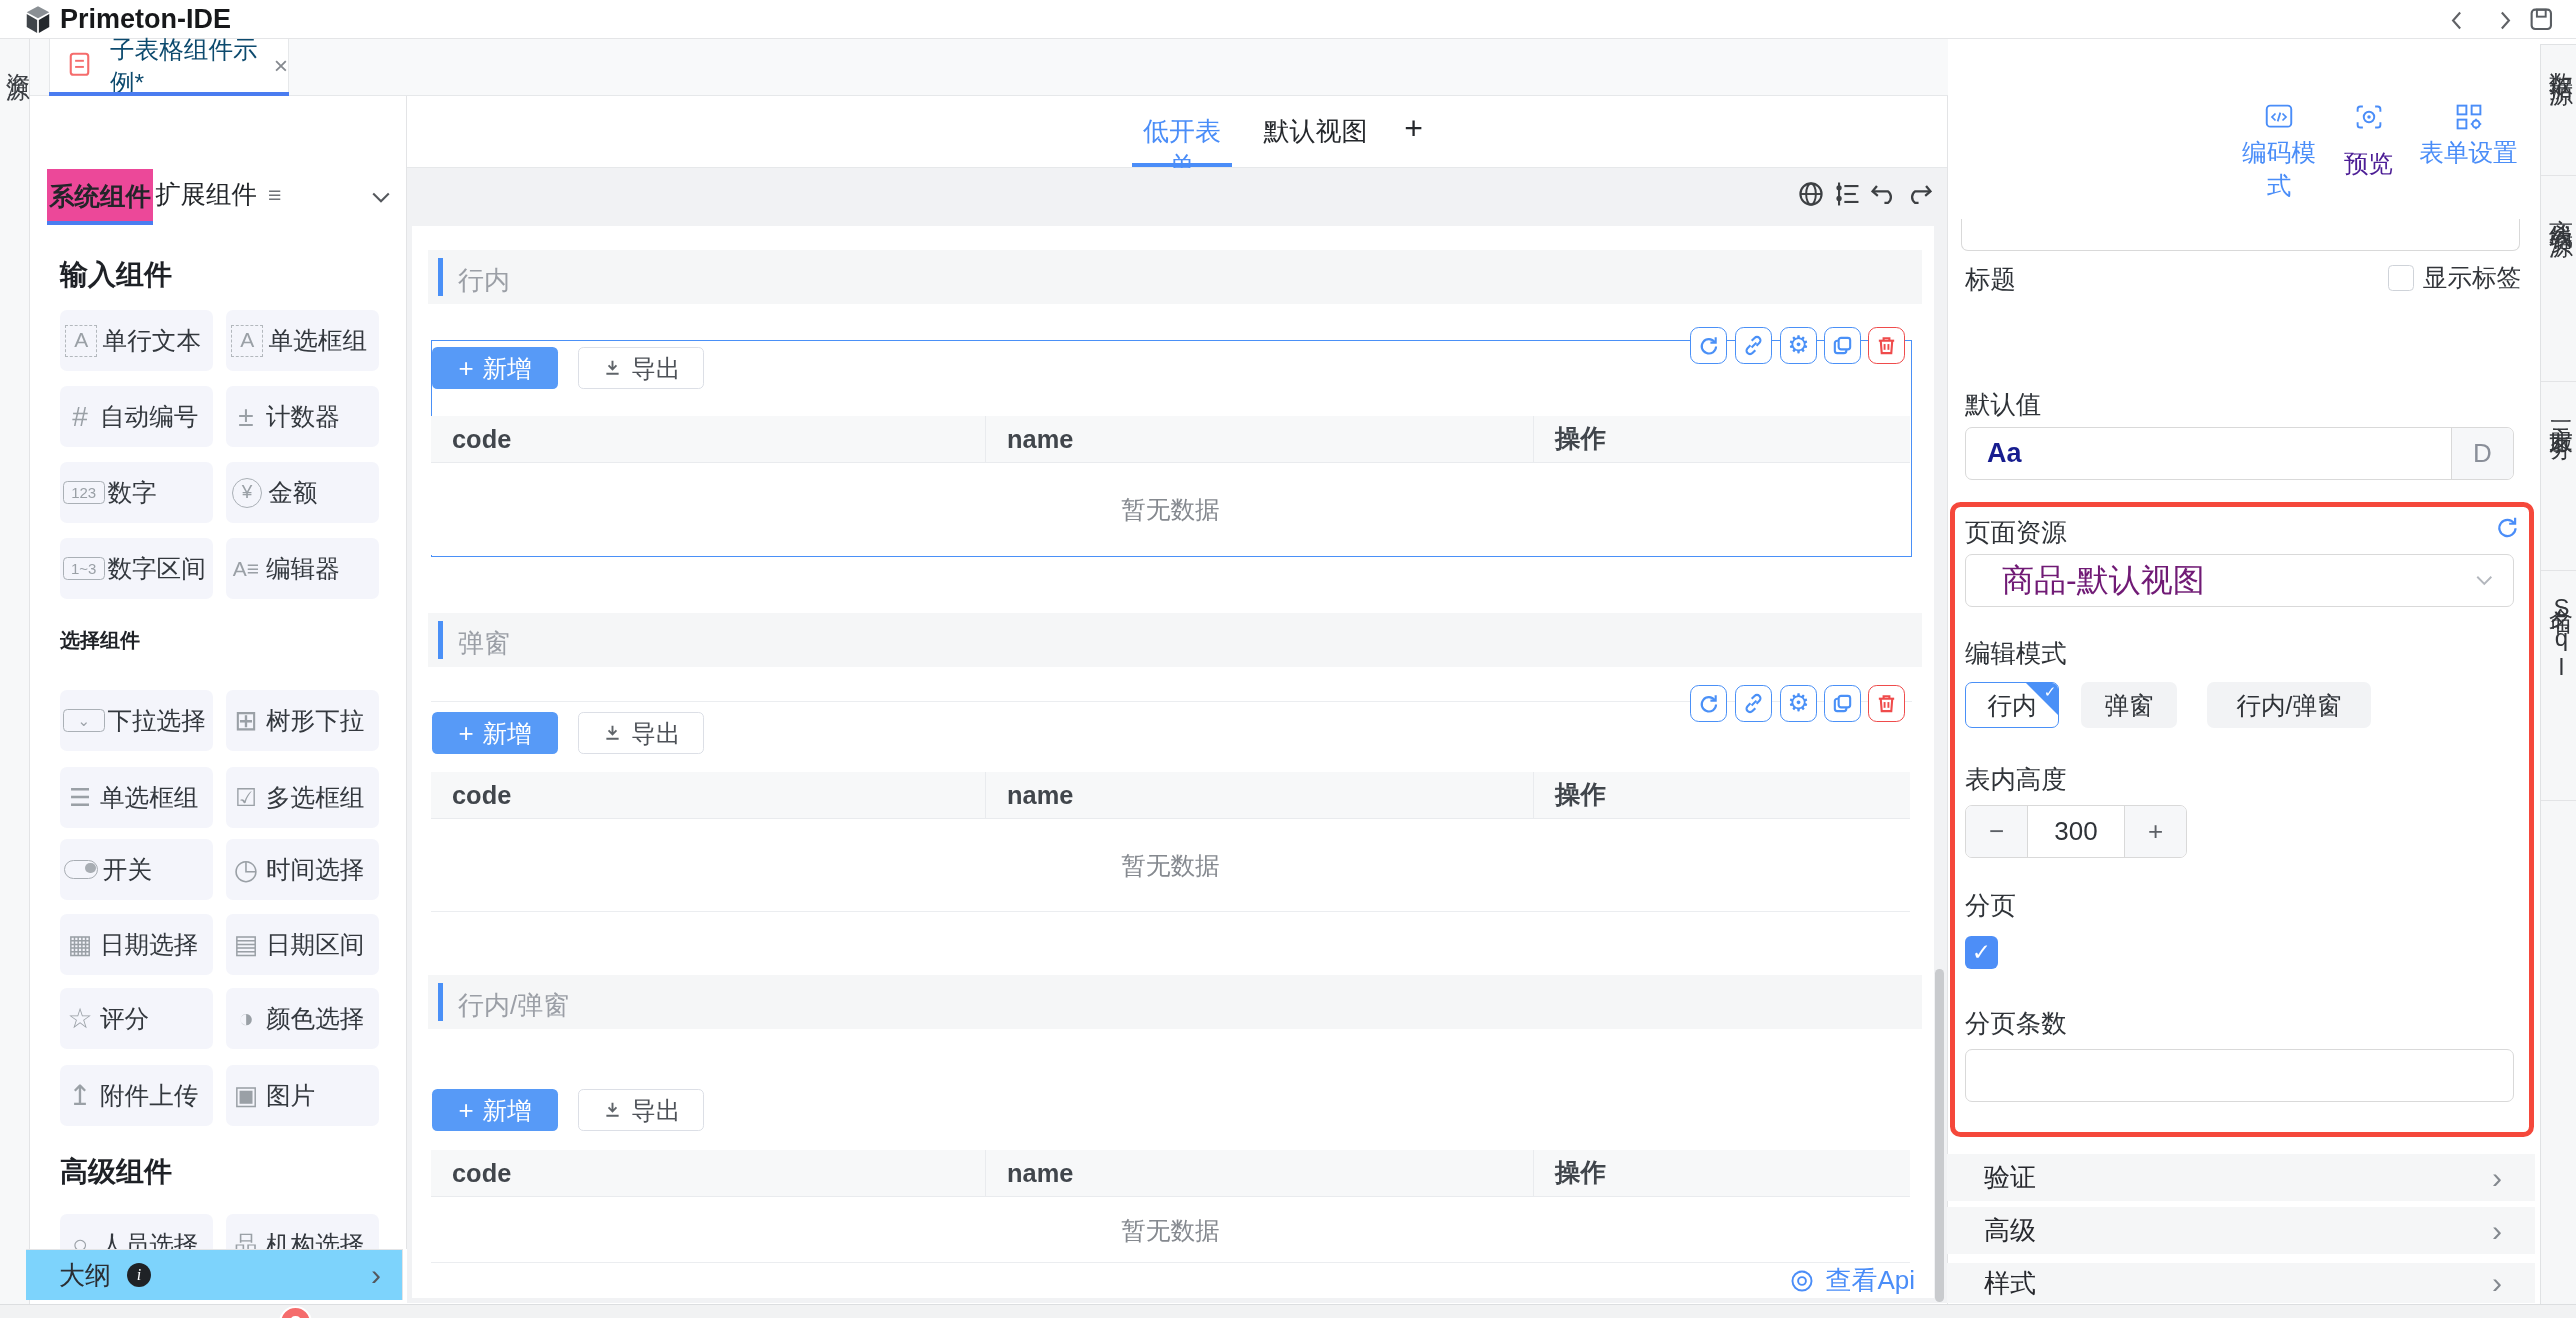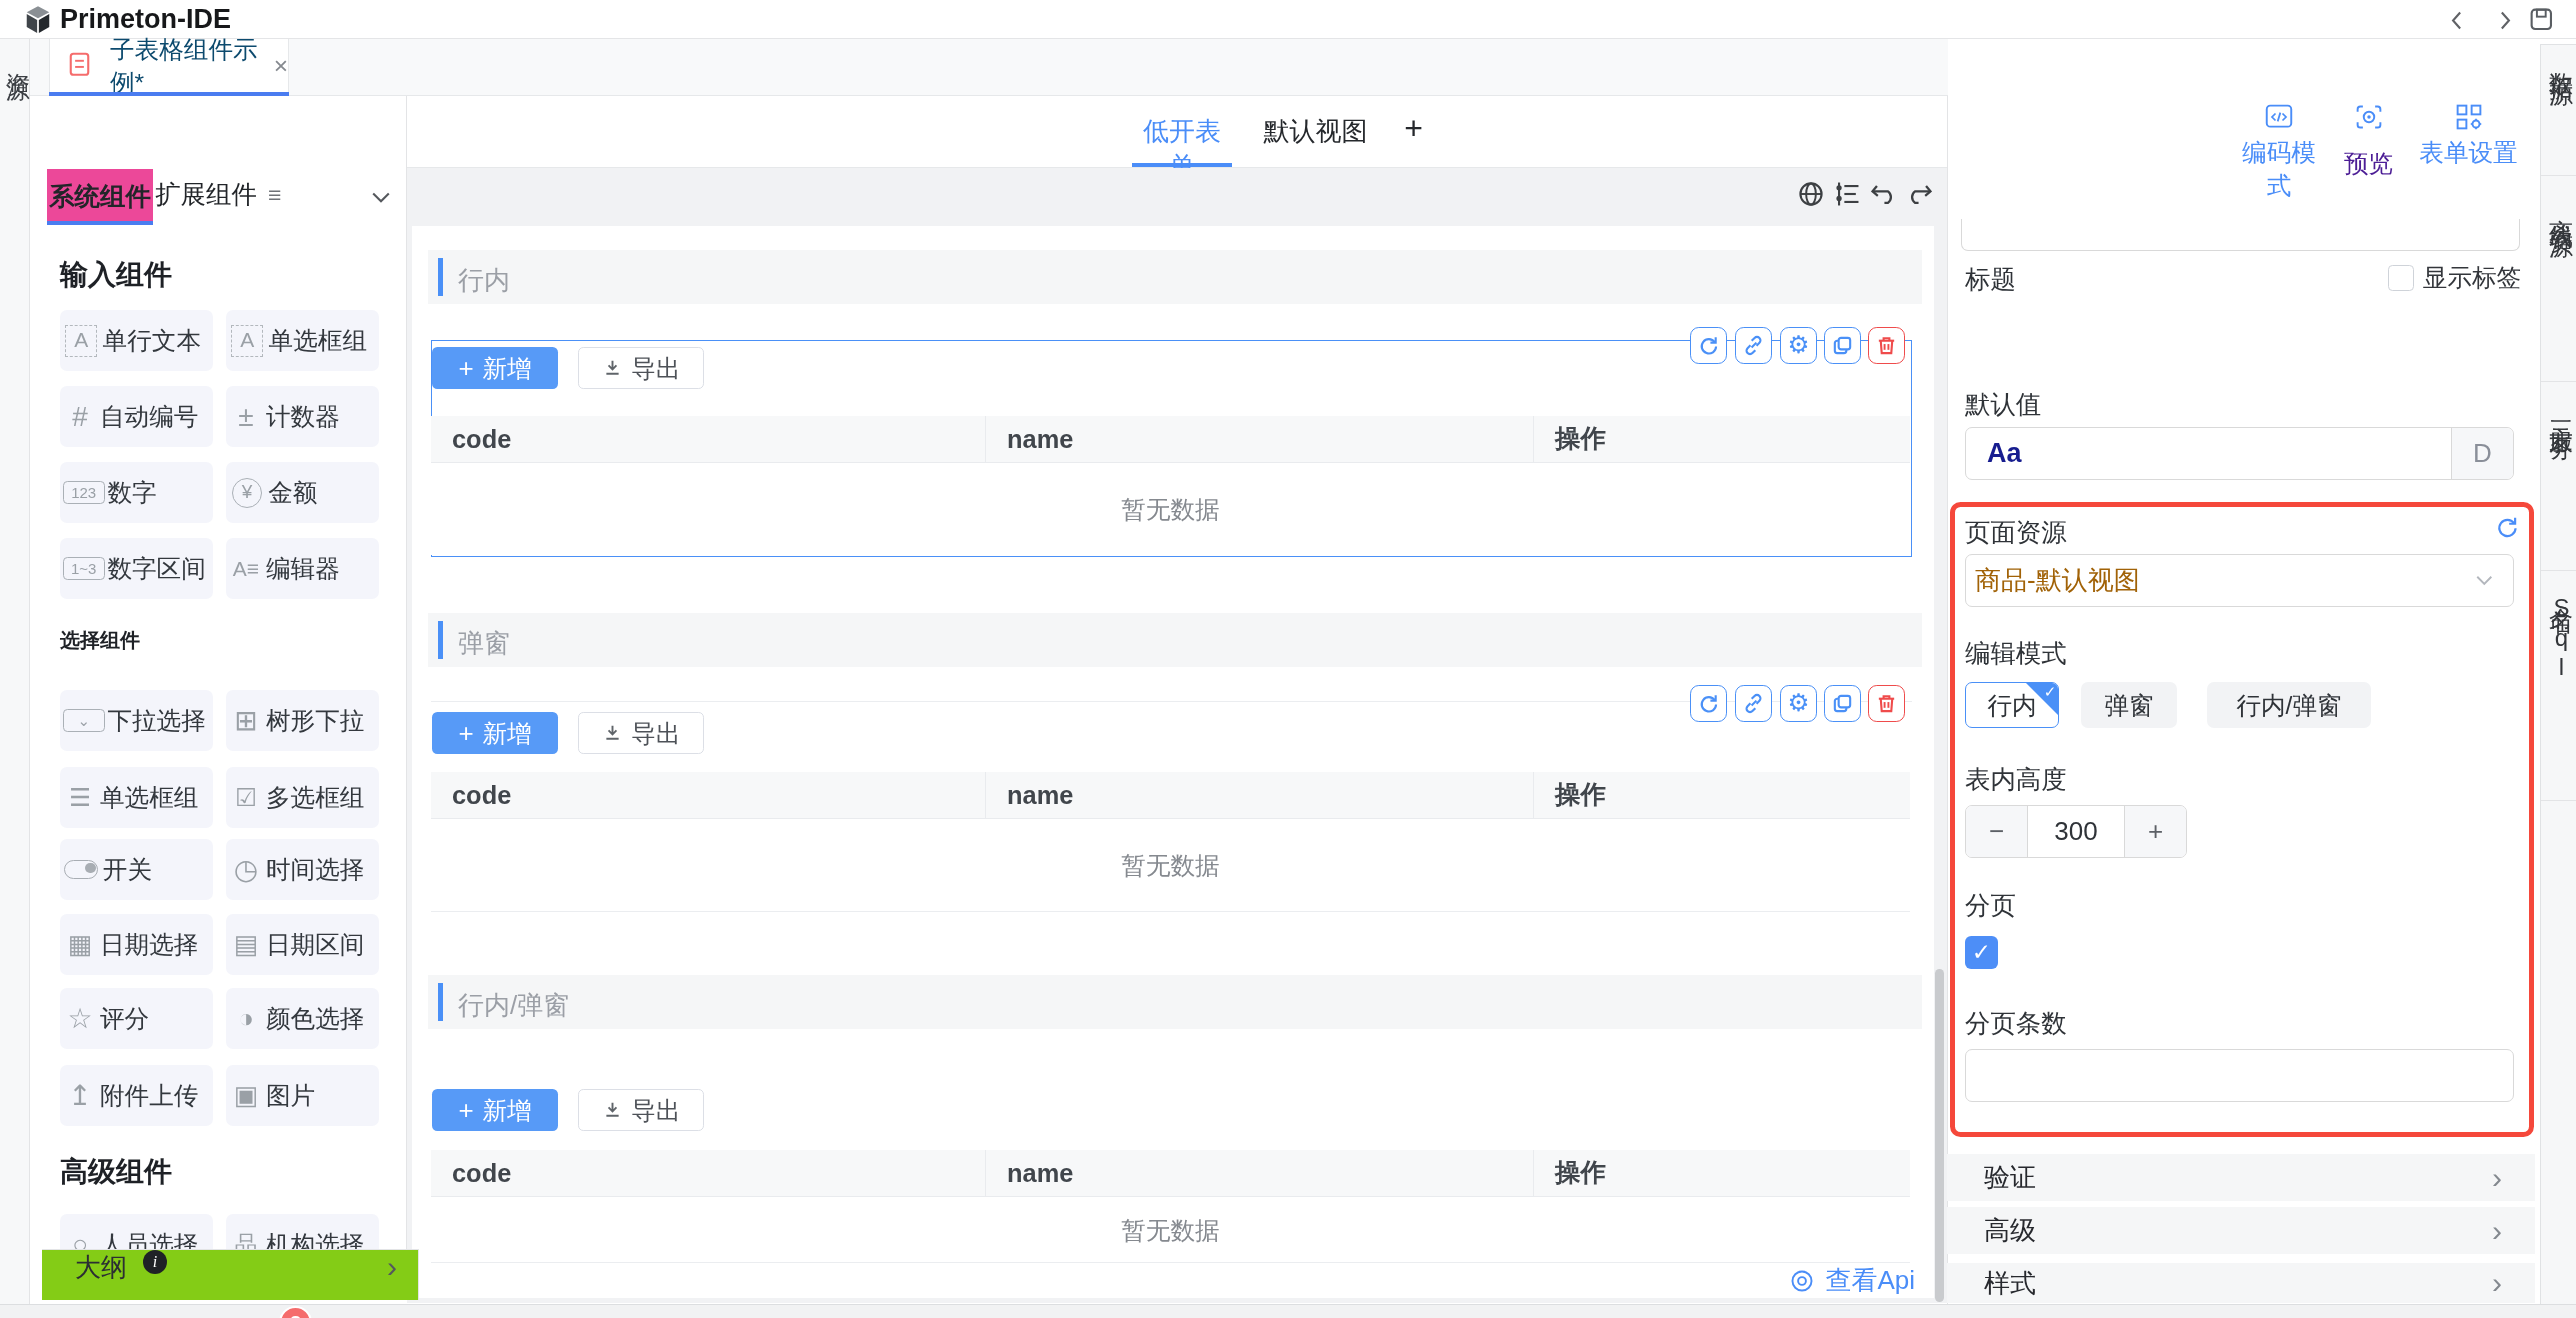--- a/index.html
+++ b/index.html
@@ -368,21 +368,21 @@
   <div class="abs" style="left:60px;top:1153px;font-size:28px;font-weight:600;color:#1e2126">高级组件</div>
   <div class="abs pitem" style="left:60px;top:1214px;width:153px;height:61px">
       <span class="pi" style="font-size:26px">○</span>
       <span>人员选择</span>
     </div>
   <div class="abs pitem" style="left:226px;top:1214px;width:153px;height:61px">
       <span class="pi" style="font-size:23px">品</span>
       <span>机构选择</span>
     </div>
 
-  <div class="abs" style="left:42px;top:1249px;width:377px;height:51px;background:#84cc16;border-top:0.9px solid #e3e4e6;border-right:0.9px solid #e3e4e6;display:flex;">
+  <div class="abs" style="left:26px;top:1249px;width:377px;height:51px;background:#7dd3fc;border-top:0.9px solid #e3e4e6;border-right:0.9px solid #e3e4e6;display:flex;align-items:center">
     <span style="margin-left:33px;font-size:26px;font-weight:500;color:#2b2e33">大纲</span>
     <span style="margin-left:16px;width:24px;height:24px;border-radius:50%;background:#1f2226;color:#fff;display:flex;align-items:center;justify-content:center;font-size:16px;font-style:italic;font-family:'Liberation Serif',serif">
         <span>i</span>
       </span>
     <span style="margin-left:auto;margin-right:21px;font-size:30px;color:#54585e">›</span>
   </div>
 
   <div class="abs" style="left:1947px;top:96px;width:593px;height:1222px;background:#fff;border-left:0.9px solid #e3e4e6"></div>
 
   <div class="abs" style="left:2235px;top:103px;width:88px;text-align:center">
@@ -434,21 +434,21 @@
   <div class="abs" style="left:1950px;top:502px;width:584px;height:635px;border:5.3px solid #f5483b;border-radius:10.5px"></div>
 
   <div class="abs lbl" style="left:1965px;top:516px">页面资源</div>
   <span class="abs" style="left:2494px;top:514px">
     <svg width="26" height="26" viewBox="0 0 24 24">
         <path d="M18.5 8.5 a7.5 7.5 0 1 0 1.4 4.6" fill="none" stroke="#4a8df8" stroke-width="2"></path>
         <polyline points="19.5,3.5 19.5,9 14,9" fill="none" stroke="#4a8df8" stroke-width="2"></polyline>
       </svg>
   </span>
   <div class="abs inp" style="left:1965px;top:554px;width:549px;height:53px">
-    <span style="margin-left:9px;font-size:26px;color:#a16207">商品-默认视图</span>
+    <span style="margin-left:36px;font-size:32px;color:#701a75">商品-默认视图</span>
     <svg width="24.6" height="24.6" viewBox="0 0 28 28" style="position:absolute;right:16px">
         <polyline points="6,10 14,18 22,10" fill="none" stroke="#b3b7bd" stroke-width="2.2"></polyline>
       </svg>
   </div>
 
   <div class="abs lbl" style="left:1965px;top:637px">编辑模式</div>
   <div class="abs" style="left:1965px;top:682px;width:94px;height:46px;border:1.8px solid #4a90f7;border-radius:7px;background:#fff;overflow:hidden;display:flex;align-items:center;justify-content:center;font-size:24.6px;color:#2f3338">
     <span>行内</span>
     <span style="position:absolute;right:0;top:0;width:0;height:0;border-top:32px solid #4a90f7;border-left:32px solid transparent"></span>
     <span style="position:absolute;right:1.8px;top:0;color:#fff;font-size:15px">✓</span>

